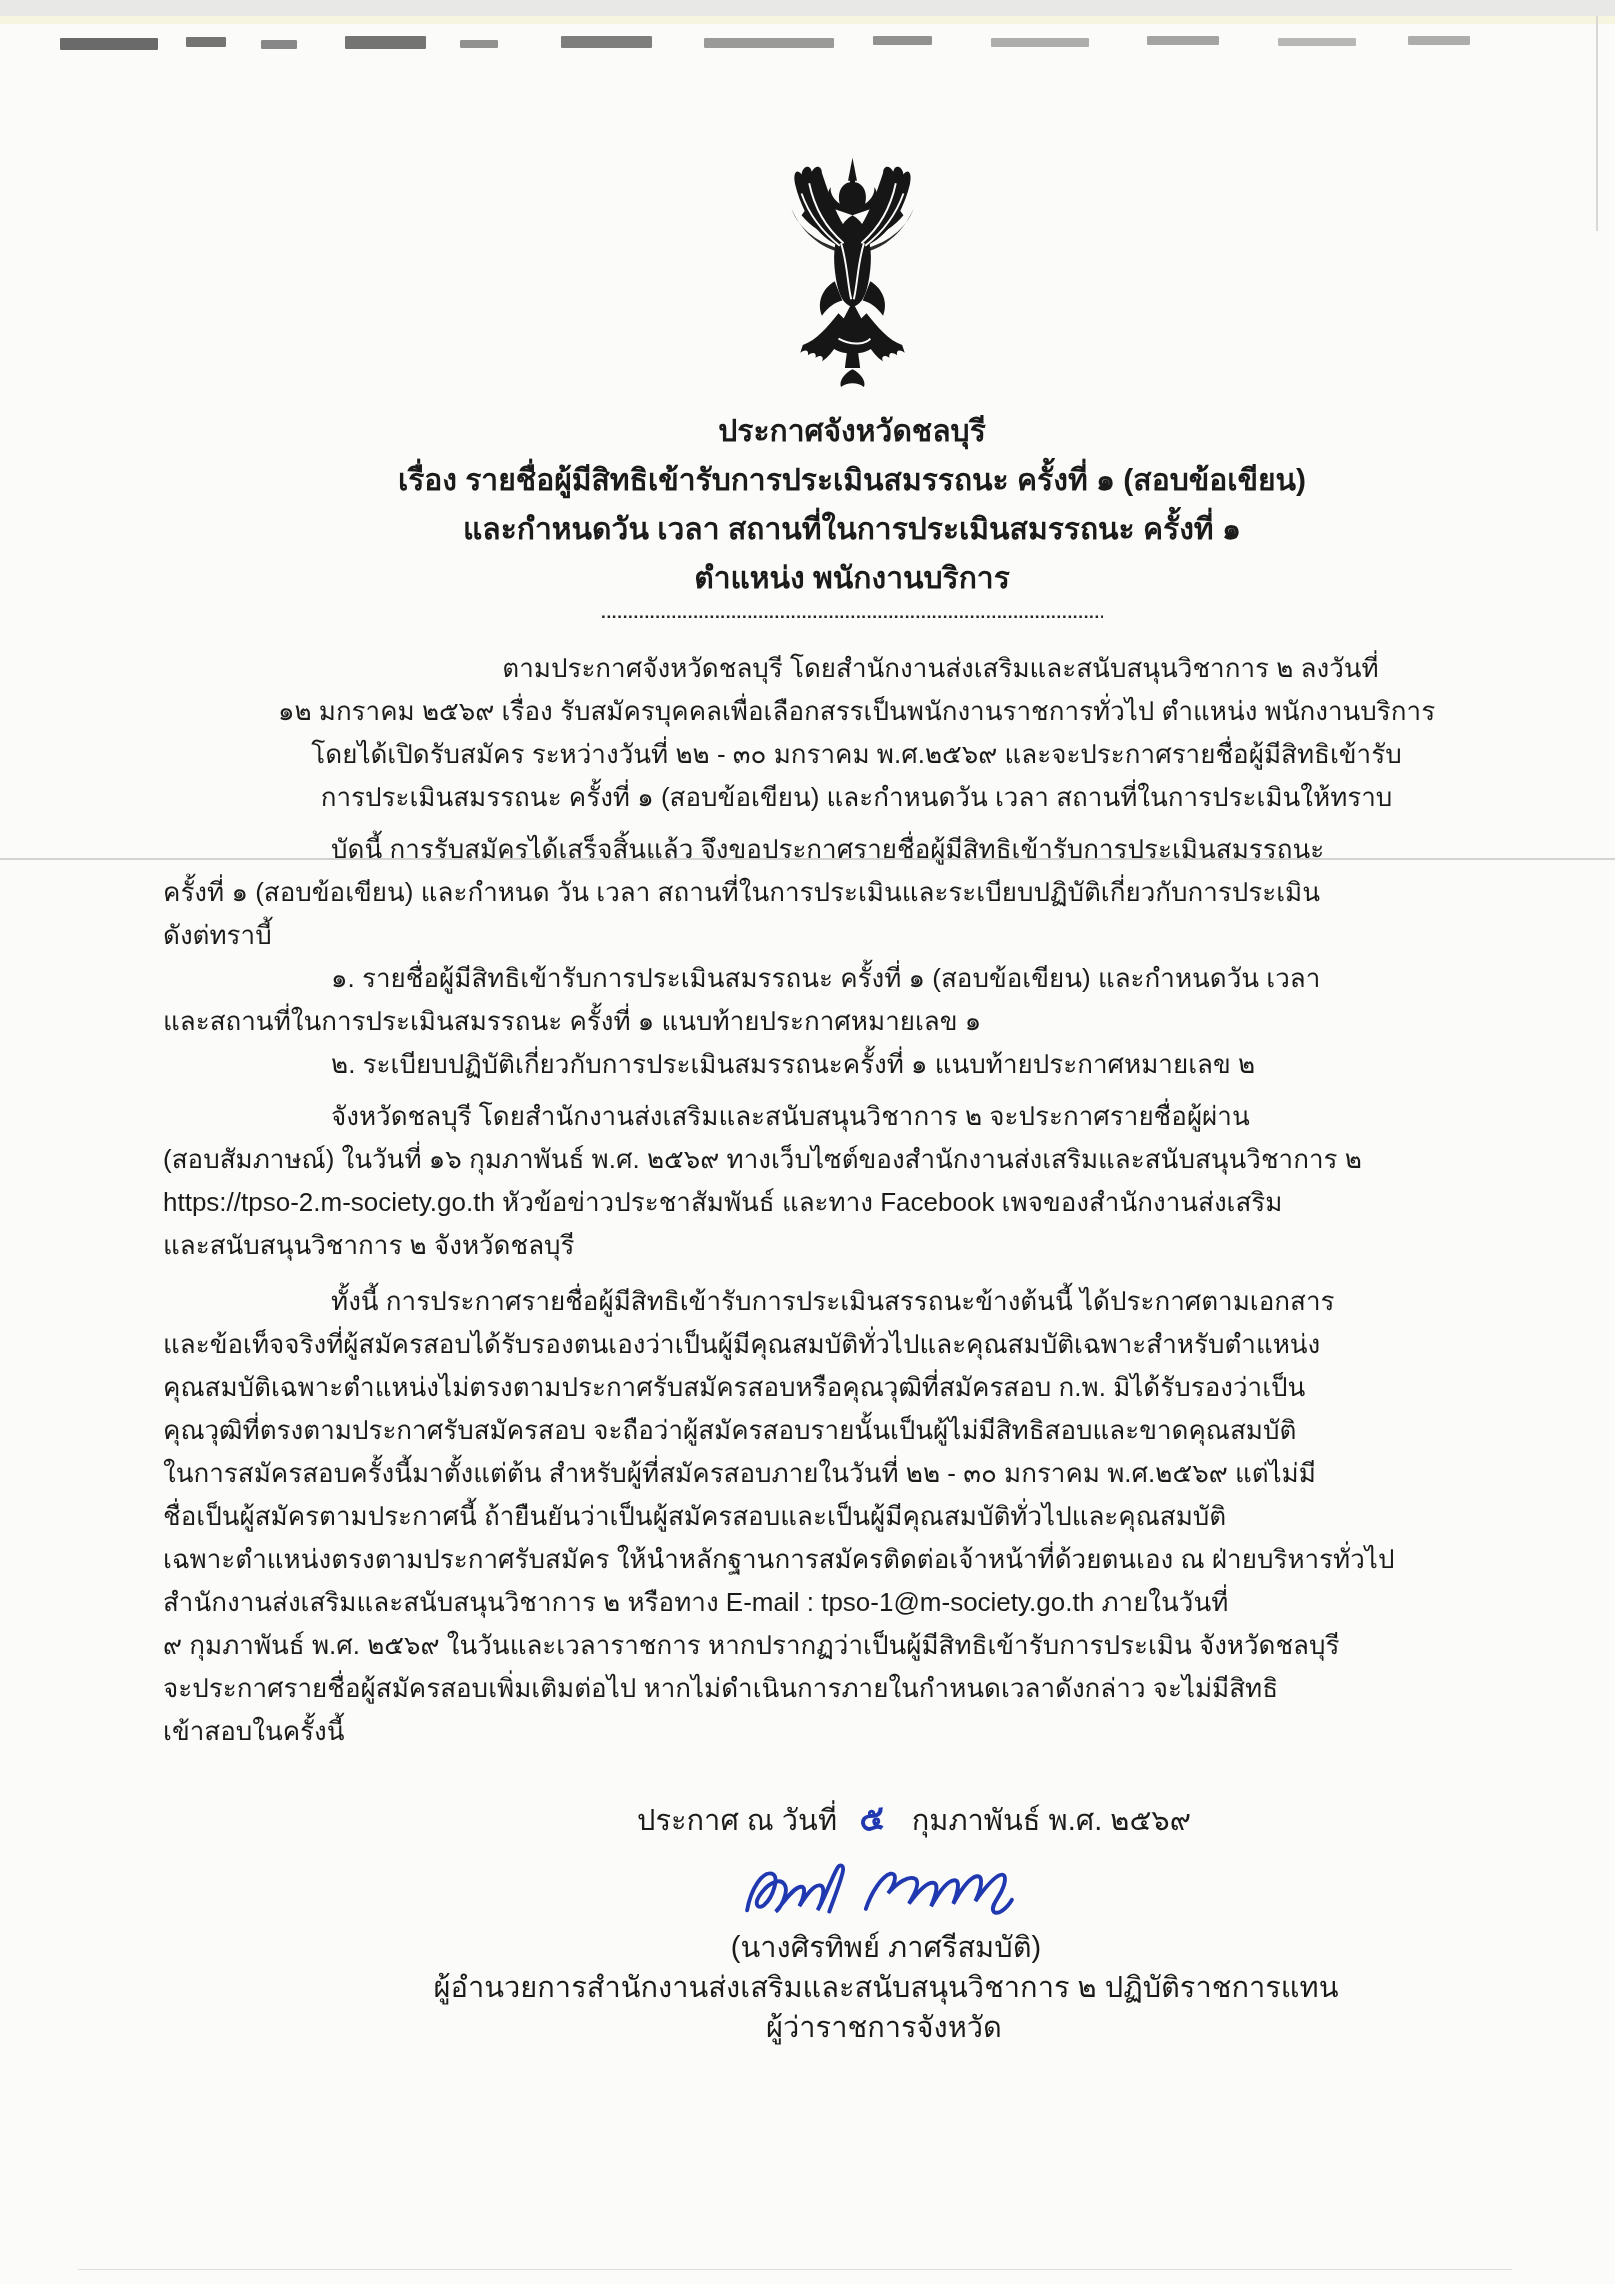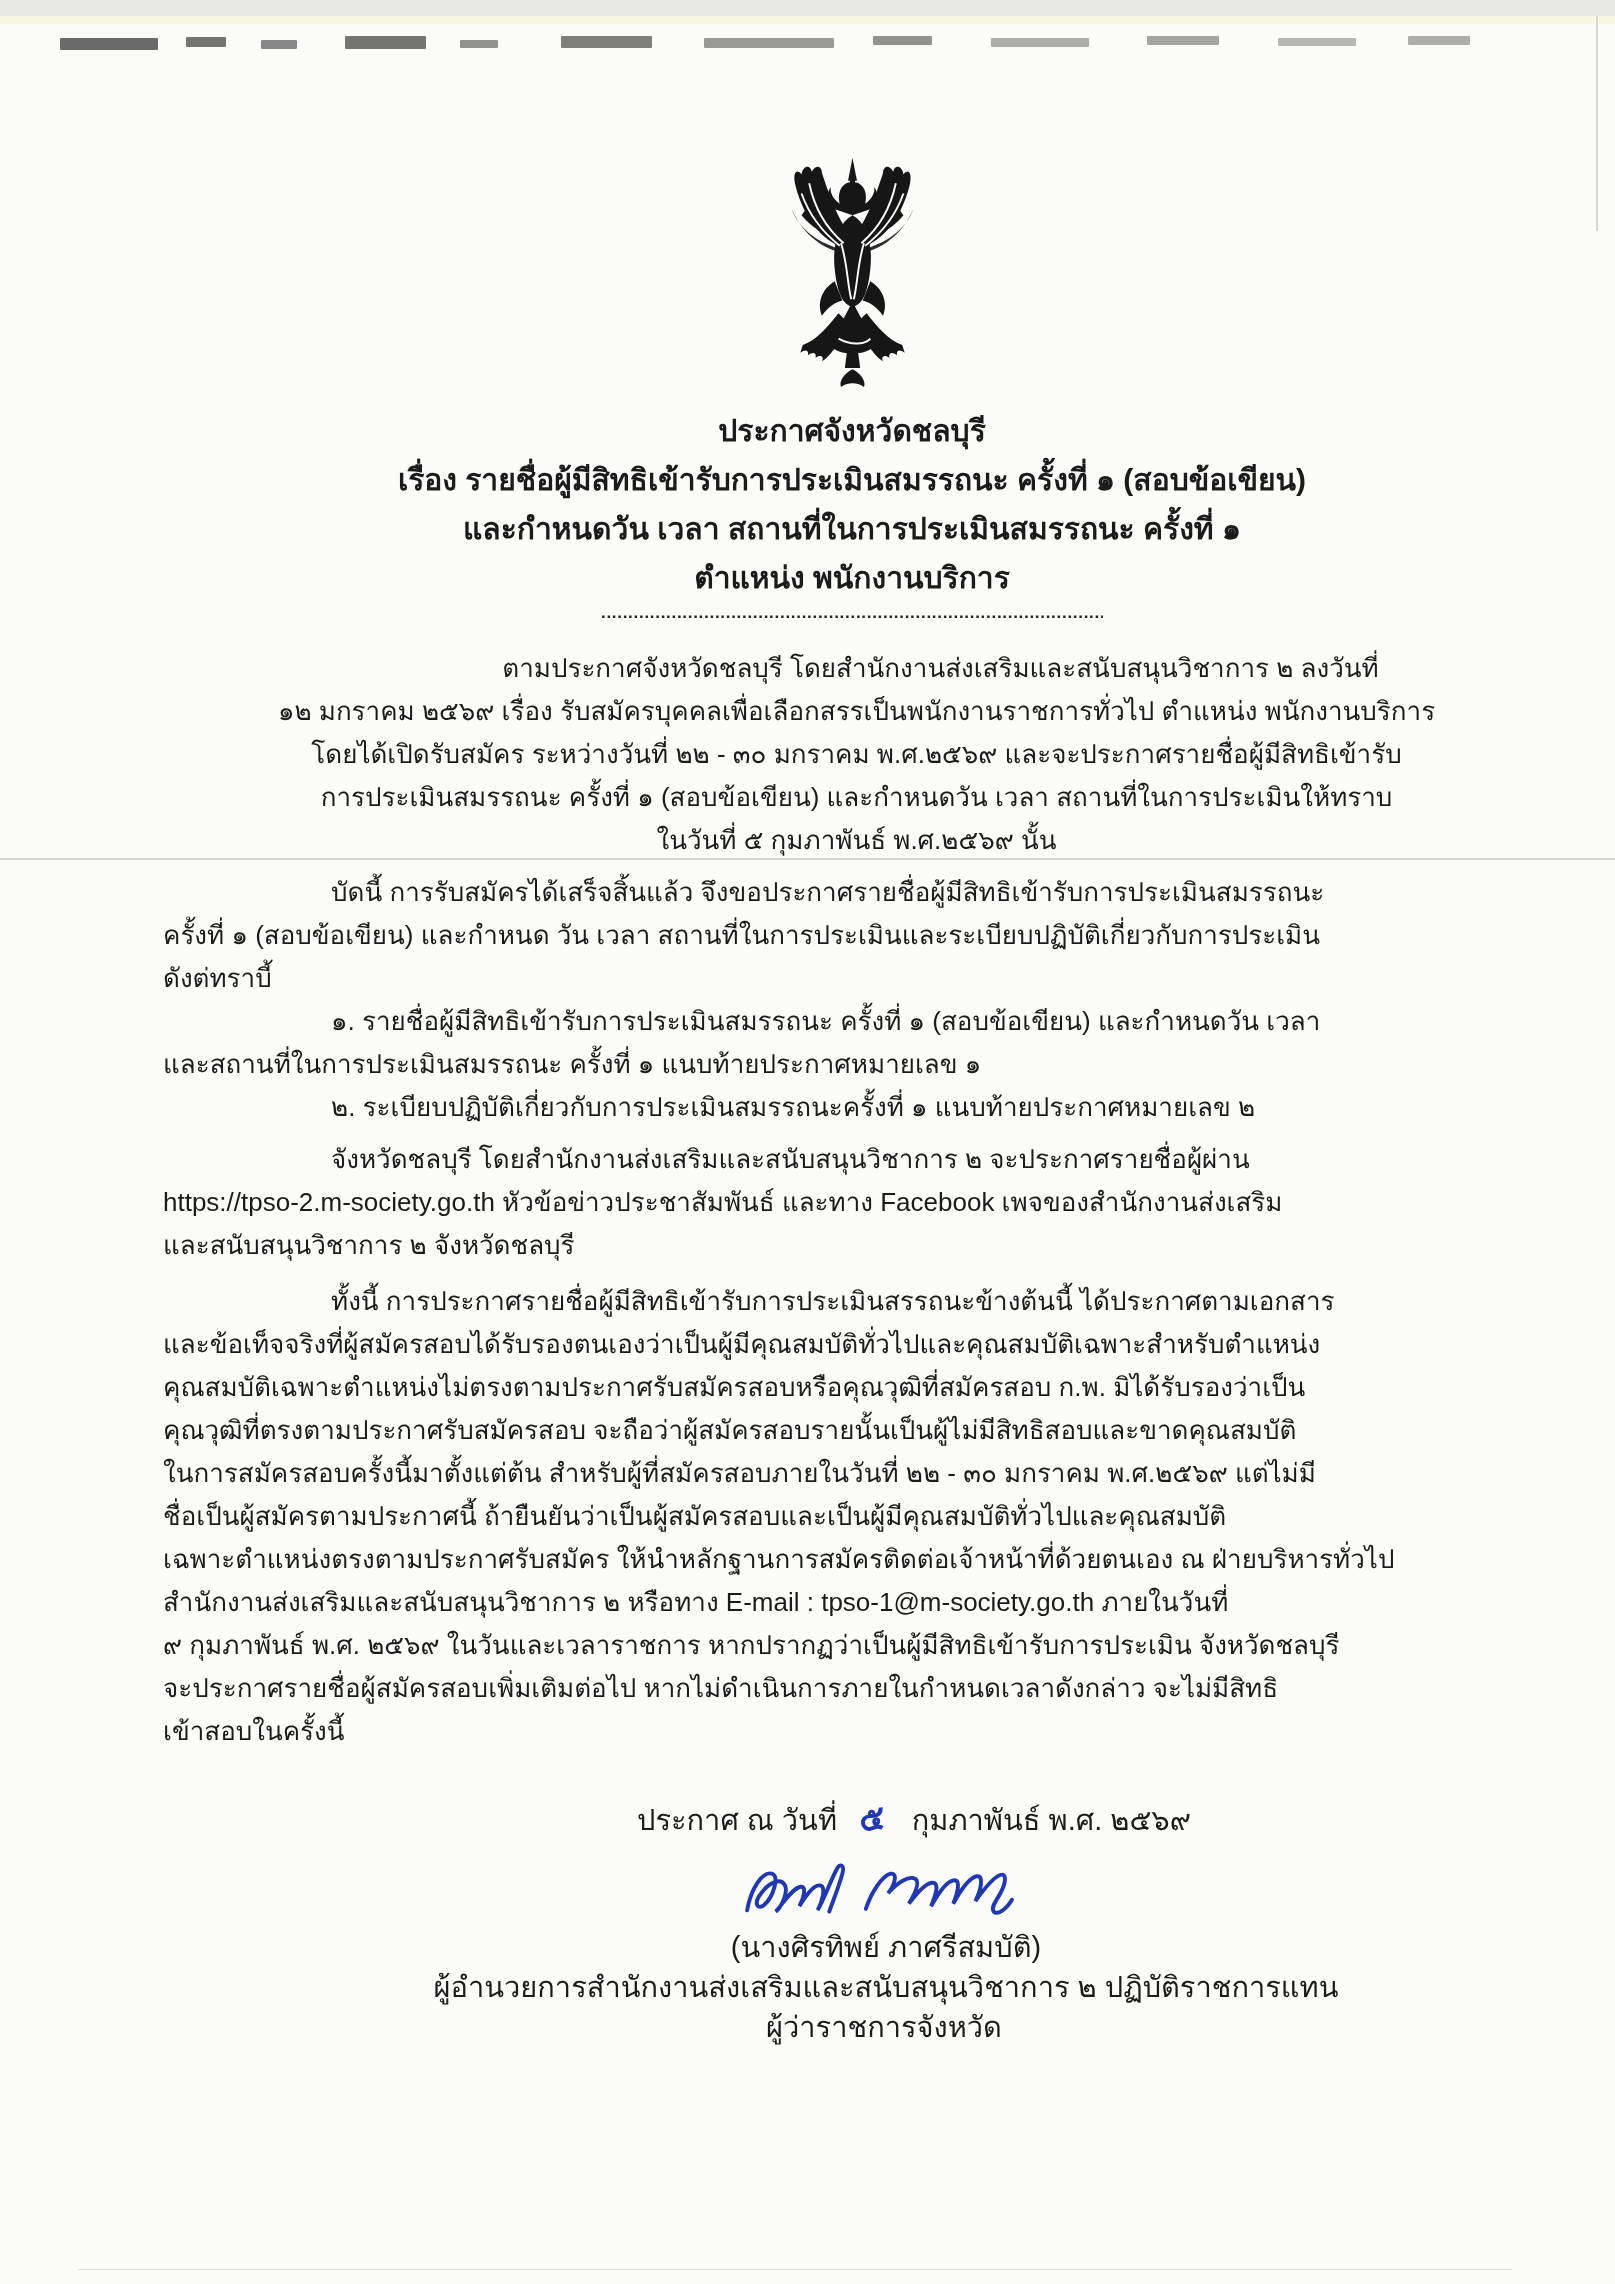--- a/index.html
+++ b/index.html
@@ -124,36 +124,36 @@
     <div>ตำแหน่ง พนักงานบริการ</div>
   </div>
   <div class="divider">.......................................................................................................</div>
 
   <div class="content">
     <div class="para first indent-first">
         <div class="line">ตามประกาศจังหวัดชลบุรี โดยสำนักงานส่งเสริมและสนับสนุนวิชาการ ๒ ลงวันที่</div>
         <div class="line">๑๒ มกราคม ๒๕๖๙ เรื่อง รับสมัครบุคคลเพื่อเลือกสรรเป็นพนักงานราชการทั่วไป ตำแหน่ง พนักงานบริการ</div>
         <div class="line">โดยได้เปิดรับสมัคร ระหว่างวันที่ ๒๒ - ๓๐ มกราคม พ.ศ.๒๕๖๙ และจะประกาศรายชื่อผู้มีสิทธิเข้ารับ</div>
         <div class="line">การประเมินสมรรถนะ ครั้งที่ ๑ (สอบข้อเขียน) และกำหนดวัน เวลา สถานที่ในการประเมินให้ทราบ</div>
-        <div class="line">ในวันที่ ๕ กุมภาพันธ์ พ.ศ.๒๕๖๙ นั้น</div>
       </div>
     <div class="para indent-first">
         <div class="line">บัดนี้ การรับสมัครได้เสร็จสิ้นแล้ว จึงขอประกาศรายชื่อผู้มีสิทธิเข้ารับการประเมินสมรรถนะ</div>
         <div class="line">ครั้งที่ ๑ (สอบข้อเขียน) และกำหนด วัน เวลา สถานที่ในการประเมินและระเบียบปฏิบัติเกี่ยวกับการประเมิน</div>
         <div class="line">ดังต่ทราบี้</div>
       </div>
     <div class="para attach-item">
         <div class="line">๑. รายชื่อผู้มีสิทธิเข้ารับการประเมินสมรรถนะ ครั้งที่ ๑ (สอบข้อเขียน) และกำหนดวัน เวลา</div>
         <div class="line">และสถานที่ในการประเมินสมรรถนะ ครั้งที่ ๑ แนบท้ายประกาศหมายเลข ๑</div>
       </div>
     <div class="attach-item">
         <div class="line">๒. ระเบียบปฏิบัติเกี่ยวกับการประเมินสมรรถนะครั้งที่ ๑ แนบท้ายประกาศหมายเลข ๒</div>
       </div>
     <div class="para indent-first">
         <div class="line">จังหวัดชลบุรี โดยสำนักงานส่งเสริมและสนับสนุนวิชาการ ๒ จะประกาศรายชื่อผู้ผ่าน</div>
+        <div class="line">(สอบสัมภาษณ์) ในวันที่ ๑๖ กุมภาพันธ์ พ.ศ. ๒๕๖๙ ทางเว็บไซต์ของสำนักงานส่งเสริมและสนับสนุนวิชาการ ๒</div>
         <div class="line"><span class="doc-link">https://tpso-2.m-society.go.th</span><span> หัวข้อข่าวประชาสัมพันธ์ และทาง Facebook เพจของสำนักงานส่งเสริม</span></div>
         <div class="line">และสนับสนุนวิชาการ ๒ จังหวัดชลบุรี</div>
       </div>
     <div class="para indent-first gap-lg">
         <div class="line">ทั้งนี้ การประกาศรายชื่อผู้มีสิทธิเข้ารับการประเมินสรรถนะข้างต้นนี้ ได้ประกาศตามเอกสาร</div>
         <div class="line">และข้อเท็จจริงที่ผู้สมัครสอบได้รับรองตนเองว่าเป็นผู้มีคุณสมบัติทั่วไปและคุณสมบัติเฉพาะสำหรับตำแหน่ง</div>
         <div class="line">คุณสมบัติเฉพาะตำแหน่งไม่ตรงตามประกาศรับสมัครสอบหรือคุณวุฒิที่สมัครสอบ ก.พ. มิได้รับรองว่าเป็น</div>
         <div class="line">คุณวุฒิที่ตรงตามประกาศรับสมัครสอบ จะถือว่าผู้สมัครสอบรายนั้นเป็นผู้ไม่มีสิทธิสอบและขาดคุณสมบัติ</div>
         <div class="line">ในการสมัครสอบครั้งนี้มาตั้งแต่ต้น สำหรับผู้ที่สมัครสอบภายในวันที่ ๒๒ - ๓๐ มกราคม พ.ศ.๒๕๖๙ แต่ไม่มี</div>
         <div class="line">ชื่อเป็นผู้สมัครตามประกาศนี้ ถ้ายืนยันว่าเป็นผู้สมัครสอบและเป็นผู้มีคุณสมบัติทั่วไปและคุณสมบัติ</div>

